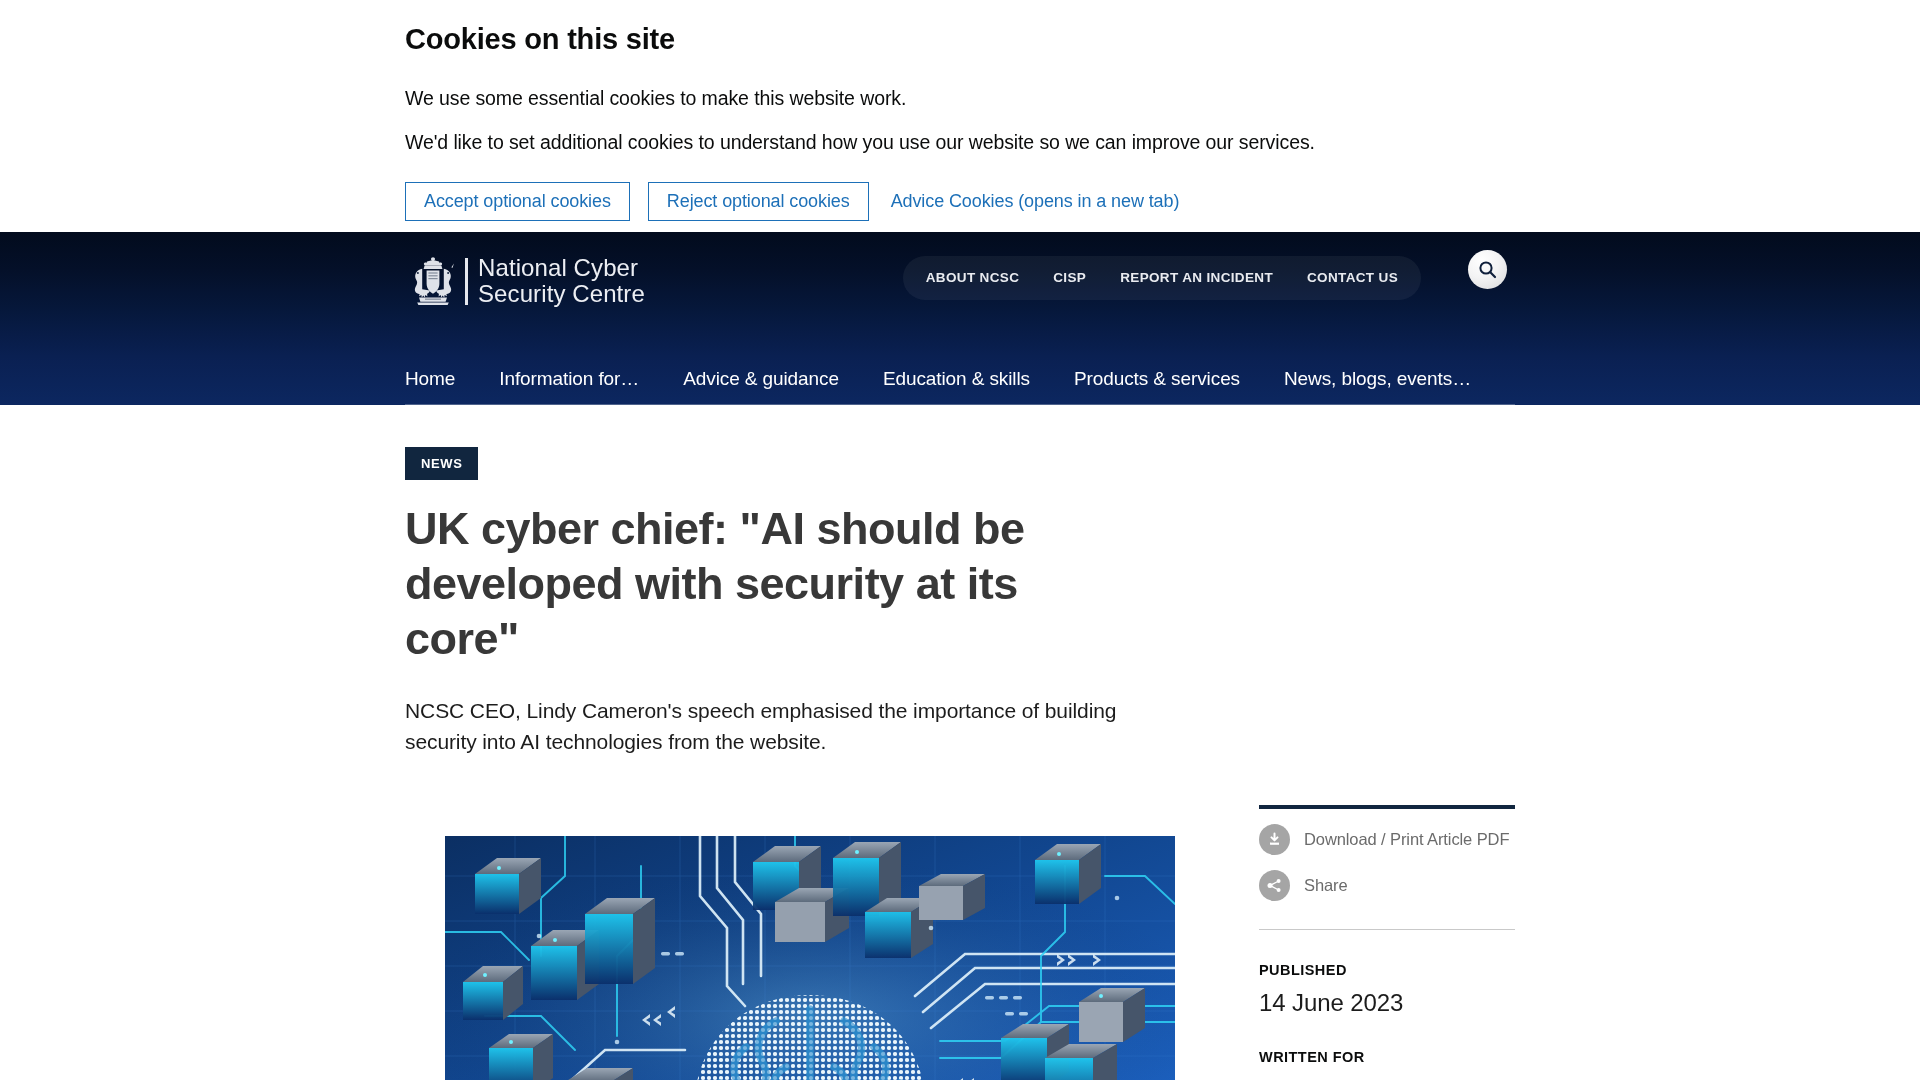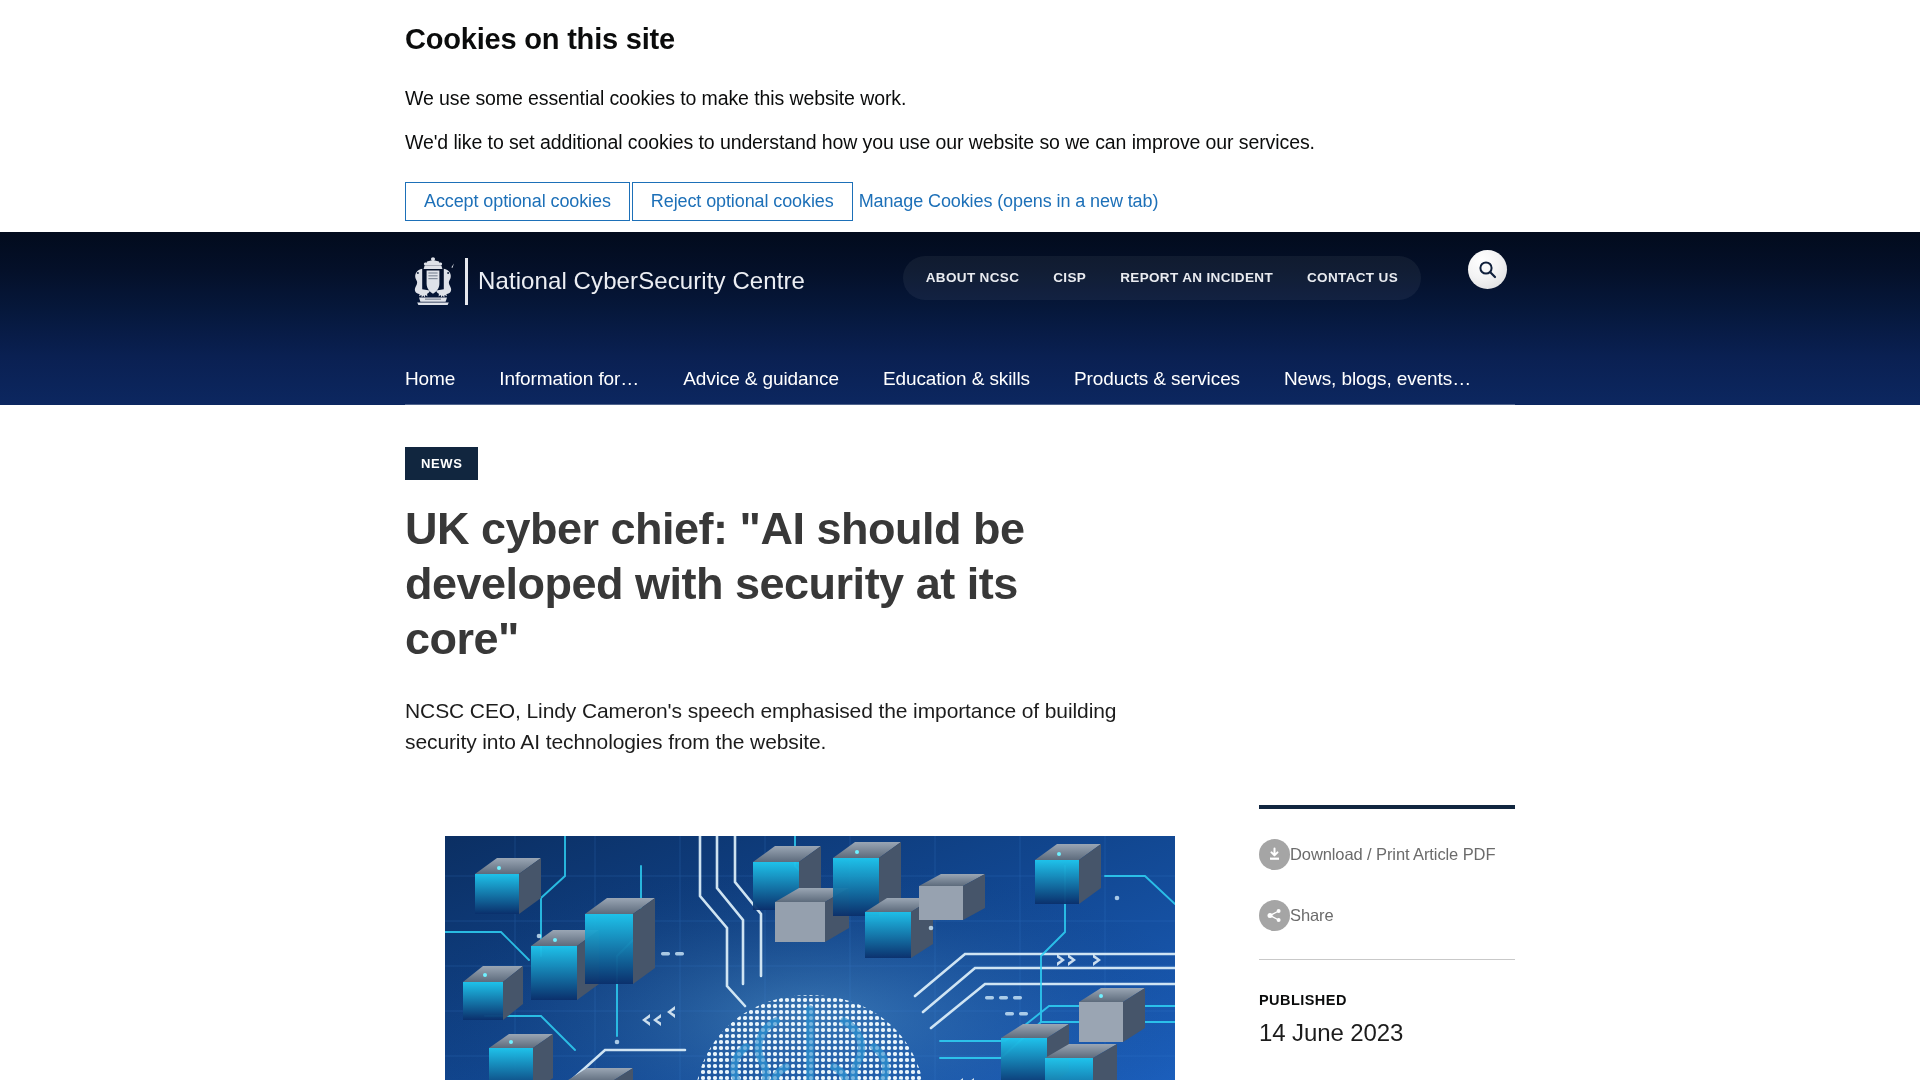--- a/index.html
+++ b/index.html
@@ -24,21 +24,21 @@
     font-size: 29px; font-weight: 700; color: #0b0c0c;
     letter-spacing: -0.2px; margin: 0; padding-top: 22px; line-height: 1.2;
   }
   .cookie-para {
     font-size: 19.5px; color: #0b0c0c; line-height: 1.4;
     margin: 0; letter-spacing: -0.1px;
   }
   .cookie-p1 { padding-top: 28px; }
   .cookie-p2 { padding-top: 17px; }
   .cookie-actions {
-    display: flex; align-items: center; gap: 2px; padding-top: 26px;
+    display: flex; align-items: center; gap: 18px; padding-top: 26px;
   }
   .cookie-btn {
     display: inline-flex; align-items: center; justify-content: center;
     height: 39px; padding: 0 18px;
     border: 1px solid #1d70b8; background: #ffffff;
     color: #1d70b8; font-size: 18px; letter-spacing: -0.1px;
     font-family: inherit; cursor: pointer; white-space: nowrap;
     border-radius: 0;
   }
   .cookie-link {
@@ -52,21 +52,21 @@
     background: linear-gradient(to bottom, #020b1d 0%, #041029 22%, #06183c 46%, #0a2052 72%, #0c2760 100%);
     overflow: hidden;
   }
   .header-inner { position: absolute; left: 405px; top: 0; width: 1110px; height: 173px; }
 
   
   .logo { position: absolute; left: 0; top: 22px; display: flex; align-items: center; height: 54px; }
   .crest { width: 56px; height: 52px; flex: 0 0 auto; }
   .logo-bar { width: 3px; height: 47px; background: #e6e8ee; margin: 0 10px 0 4px; }
   .logo-text {
-    display: flex; flex-direction: row; justify-content: center;
+    display: flex; flex-direction: column; justify-content: center;
     color: #eceef3; font-size: 24px; line-height: 26px;
     font-weight: 300; letter-spacing: 0.1px;
   }
 
   
   .util-nav {
     position: absolute; right: 94px; top: 24px;
     display: flex; align-items: center; gap: 0;
     background: rgba(255,255,255,0.055);
     border-radius: 22px; height: 44px; padding: 0 6px;
@@ -121,22 +121,22 @@
   .hero {
     position: absolute; left: 0; top: 415px;
     width: 730px; height: 290px; overflow: hidden; background: #0a2a55;
   }
   .hero svg { display:block; width: 730px; height: 290px; }
 
   
   .sidebar { position: absolute; right: 0; top: 400px; width: 256px; }
   .sidebar-rule-top { height: 4px; background: #11263f; width: 100%; }
   .side-link {
-    display: flex; align-items: center; 
-    margin-top: 30px; text-decoration: none; cursor: pointer;
+    display: flex; align-items: center; gap: 14px;
+    margin-top: 15px; text-decoration: none; cursor: pointer;
   }
   .side-icon {
     width: 31px; height: 31px; border-radius: 50%; background: #a5a5a5;
     display: flex; align-items: center; justify-content: center; flex: 0 0 auto;
   }
   .side-link-label { font-size: 16.5px; color: #6b6b6b; letter-spacing: -0.1px; }
   .sidebar-rule-thin { height: 1px; background: #c9c9c9; width: 100%; margin-top: 28px; }
   .meta-label {
     font-size: 14.5px; font-weight: 700; color: #0b0c0c;
     letter-spacing: 0.45px; margin-top: 32px;
@@ -150,21 +150,21 @@
 <div class="page">
 
   <section class="cookie-banner">
     <div class="cookie-inner">
       <h2 class="cookie-title">Cookies on this site</h2>
       <p class="cookie-para cookie-p1">We use some essential cookies to make this website work.</p>
       <p class="cookie-para cookie-p2">We'd like to set additional cookies to understand how you use our website so we can improve our services.</p>
       <div class="cookie-actions">
         <button class="cookie-btn">Accept optional cookies</button>
         <button class="cookie-btn">Reject optional cookies</button>
-        <a class="cookie-link">Manage Cookies (opens in a new tab)</a>
+        <a class="cookie-link">Advice Cookies (opens in a new tab)</a>
       </div>
     </div>
   </section>
 
   <header class="site-header">
     <div class="header-inner">
 
       <a class="logo">
         <svg class="crest" viewBox="0 0 56 52" aria-hidden="true">
           <g fill="#dfe2e9">

